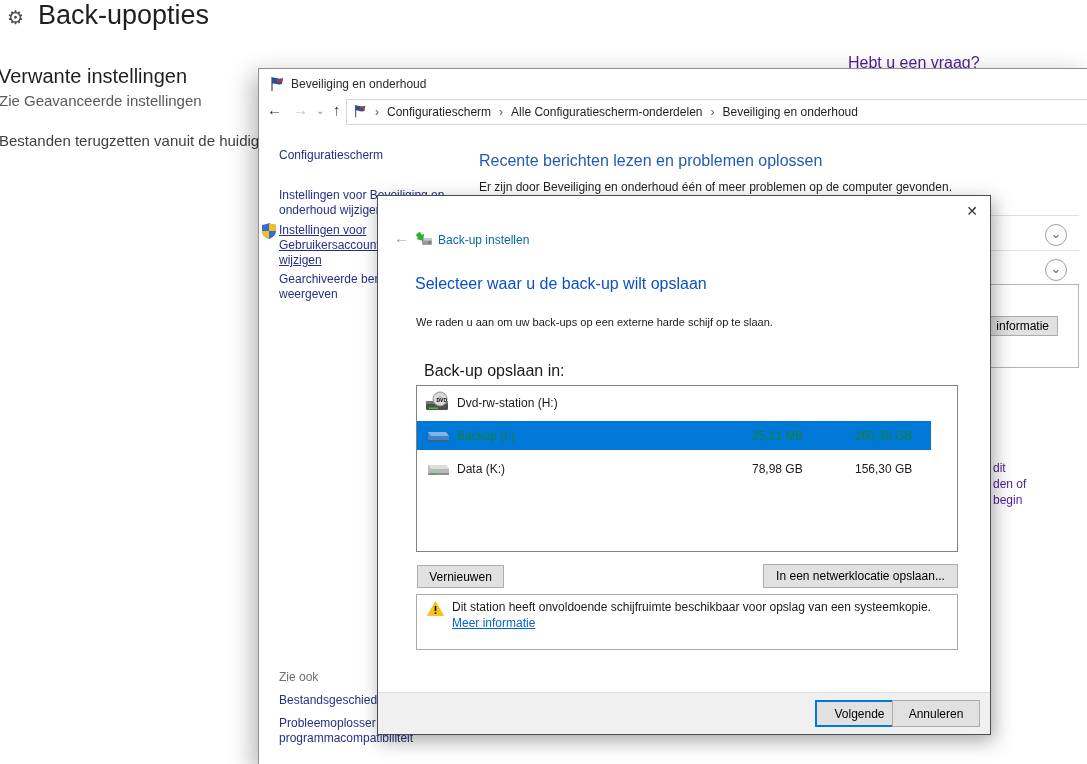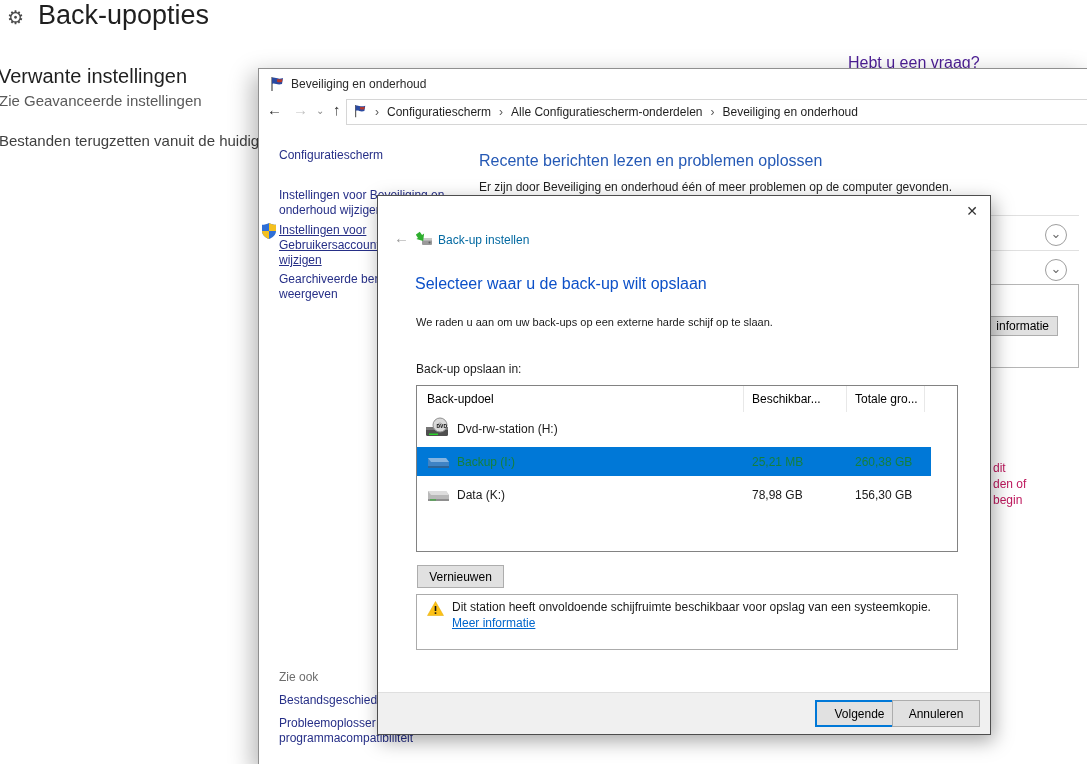--- a/index.html
+++ b/index.html
@@ -60,36 +60,36 @@
     width:22px; height:22px; border:1px solid #9e9e9e; border-radius:50%;
     color:#6a6a6a; font-size:13px; text-align:center; line-height:18px; background:#fff;
   }
   .cp-chev1 { left:786px; top:155px; } .cp-chev2 { left:786px; top:190px; }
   .cp-notif { left:220px; top:215px; width:600px; height:84px; background:#fff; border:1px solid #b5b5b5; }
   .cp-infobtn {
     left:702px; top:247px; width:97px; height:20px;
     background:#e1e1e1; border:1px solid #adadad; font-size:12px;
     text-align:right; padding-right:8px; line-height:18px; color:#000;
   }
-  .cp-frag { left:734px; font-size:12px; color:#be185d; }
+  .cp-frag { left:734px; font-size:12px; color:#4c1d95; }
   .cp-frag1 { top:392px; } .cp-frag2 { top:408px; } .cp-frag3 { top:424px; }
 
   
   .dlg {
     left:377px; top:195px; width:614px; height:540px;
     background:#fff; border:1px solid #4d4d4d;
     box-shadow:3px 6px 18px rgba(0,0,0,0.35); z-index:20;
   }
   .dlg-close { position:absolute; right:12px; top:7px; font-size:14px; color:#333; cursor:pointer; }
   .dlg-back { position:absolute; left:16px; top:33px; font-size:15px; color:#9b9b9b; }
   .dlg-appicon { position:absolute; left:38px; top:35px; }
   .dlg-navtitle { position:absolute; left:60px; top:37px; font-size:12px; color:#0369a1; }
   .dlg-heading { position:absolute; left:37px; top:79px; font-size:16px; color:var(--heading,#0c50c8); }
   .dlg-sub { position:absolute; left:38px; top:120px; font-size:11px; }
-  .dlg-listlabel { position:absolute; left:38px; top:166px; font-size:12px; }
+  .dlg-listlabel { position:absolute; left:46px; top:166px; font-size:16px; }
   .dlg-list { position:absolute; left:38px; top:189px; width:542px; height:167px; border:1px solid #828282; background:#fff; }
   .lv-header { display:flex; height:26px; font-size:12px; color:#000; }
   .lv-header > div { border-right:1px solid #e8e8e8; padding-top:6px; }
   .lv-c1 { width:327px; padding-left:10px; }
   .lv-c2 { width:103px; padding-left:8px; }
   .lv-c3 { width:78px;  padding-left:8px; }
   .lv-row { position:relative; height:33px; font-size:12px; cursor:default; }
   .lv-row .name  { position:absolute; left:40px;  top:10px; white-space:nowrap; }
   .lv-row .avail { position:absolute; left:335px; top:10px; white-space:nowrap; }
   .lv-row .total { position:absolute; left:438px; top:10px; white-space:nowrap; }
@@ -212,25 +212,20 @@
         <path d="M2 1 L7 1 L7 5 L9.5 5 L4.5 10.5 L0 5 L2 5 Z" fill="#2fae2f" transform="rotate(-35 5 6)"></path>
       </svg>
   </span>
   <span class="dlg-navtitle nowrap">Back-up instellen</span>
 
   <div class="dlg-heading nowrap">Selecteer waar u de back-up wilt opslaan</div>
   <div class="dlg-sub nowrap">We raden u aan om uw back-ups op een externe harde schijf op te slaan.</div>
   <div class="dlg-listlabel nowrap">Back-up opslaan in:</div>
 
   <div class="dlg-list">
-    <div class="lv-header">
-      <div class="lv-c1">Back-updoel</div>
-      <div class="lv-c2">Beschikbar...</div>
-      <div class="lv-c3">Totale gro...</div>
-    </div>
 
     <div class="lv-row">
       <span class="drv">
         <svg width="26" height="23" viewBox="0 0 26 23">
             <rect x="1" y="10" width="22" height="9" rx="1.5" fill="#4f4f4f"></rect>
             <rect x="1" y="10" width="22" height="3" fill="#767676"></rect>
             <rect x="4" y="16.5" width="9" height="1.5" fill="#2bd42b"></rect>
             <circle cx="15" cy="8" r="7" fill="#d9d9d9" stroke="#8f8f8f"></circle>
             <circle cx="15" cy="8" r="2" fill="#f5f5f5" stroke="#9f9f9f"></circle>
             <text x="11.5" y="10.5" font-size="5" fill="#111" font-family="sans-serif" font-weight="bold">DVD</text>
@@ -263,20 +258,21 @@
             <rect x="5" y="16.3" width="6" height="1.2" fill="#3fae3f"></rect>
           </svg>
       </span>
       <span class="name">Data (K:)</span>
       <span class="avail">78,98 GB</span>
       <span class="total">156,30 GB</span>
     </div>
   </div>
 
   <button class="btn dlg-refresh">Vernieuwen</button>
+  <button class="btn dlg-network">In een netwerklocatie opslaan...</button>
 
   <div class="dlg-warn">
     <span class="warn-icon">
       <svg width="17" height="15" viewBox="0 0 17 15">
           <path d="M8.5 0.5 L16.5 14.5 L0.5 14.5 Z" fill="#fdc116" stroke="#e0a800" stroke-width="0.5"></path>
           <rect x="7.7" y="5" width="1.6" height="5" fill="#111"></rect>
           <rect x="7.7" y="11.3" width="1.6" height="1.6" fill="#111"></rect>
         </svg>
     </span>
     <span class="warn-text">Dit station heeft onvoldoende schijfruimte beschikbaar voor opslag van een systeemkopie.</span>

